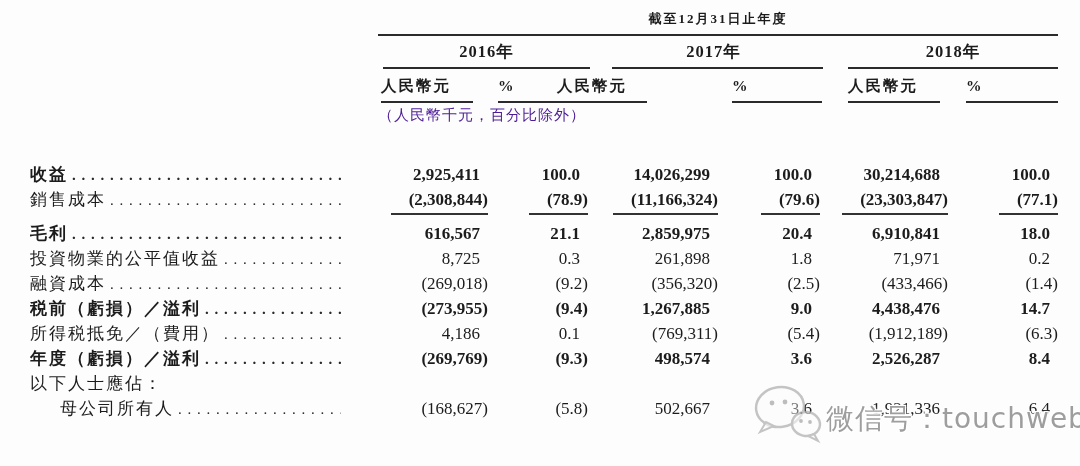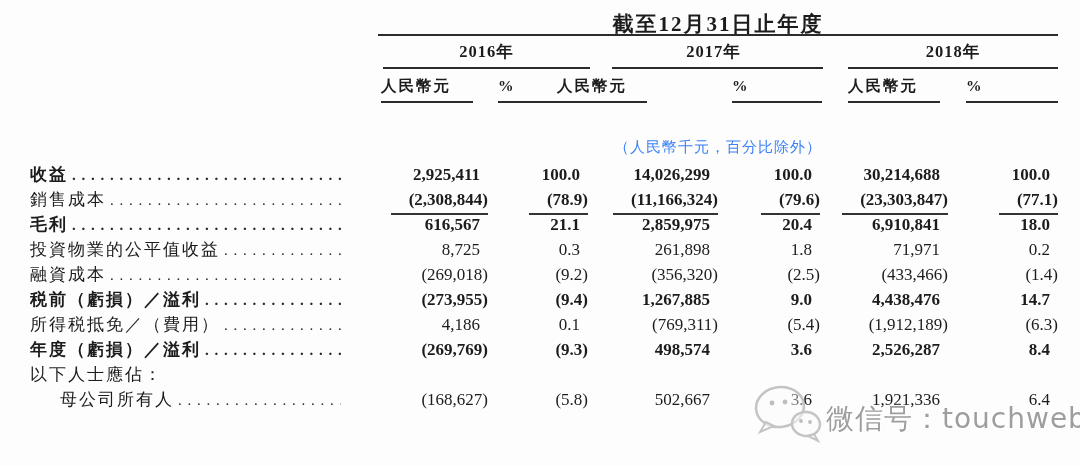--- a/index.html
+++ b/index.html
@@ -10,21 +10,21 @@
   .page{
     position:relative;
     width:1080px;height:466px;
     background:#fdfdfd;
     overflow:hidden;
     color:#1c1c1c;
   }
   
   .period-title{
     position:absolute;left:378px;top:10px;width:680px;
-    text-align:center;font-size:21px;font-weight:bold;letter-spacing:2px;
+    text-align:center;font-size:13px;font-weight:bold;letter-spacing:2px;
     white-space:nowrap;
   }
   .hrule{position:absolute;height:2px;background:#2b2b2b;}
   .rule-top{left:378px;top:34px;width:680px;}
   .rule-y0{left:383px;top:67px;width:207px;}
   .rule-y1{left:612px;top:67px;width:211px;}
   .rule-y2{left:848px;top:67px;width:210px;}
   .year-label{
     position:absolute;top:41px;height:22px;line-height:22px;
     text-align:center;font-size:16.5px;font-weight:bold;letter-spacing:1px;
@@ -45,36 +45,35 @@
   .s4{left:848px;width:92px;}
   .s5{left:966px;width:92px;}
   .rule-s0{left:381px;top:101px;width:92px;}
   .rule-s1{left:498px;top:101px;width:92px;}
   .rule-s2{left:557px;top:101px;width:90px;}
   .rule-s3{left:732px;top:101px;width:90px;}
   .rule-s4{left:848px;top:101px;width:92px;}
   .rule-s5{left:966px;top:101px;width:92px;}
   .unit-note{
     position:absolute;left:378px;top:106px;width:680px;
-    text-align:center;font-size:15px;letter-spacing:1px;color:#3b82f6;
-    white-space:nowrap;
-    margin-top:32px;
+    font-size:15px;letter-spacing:1px;color:#4c1d95;
+    white-space:nowrap;
   }
   
   .tbody{
     position:absolute;left:30px;top:162px;width:1020px;
   }
   .trow{
     display:grid;
     grid-template-columns:315px 135px 100px 130px 102px 128px 110px;
     height:25px;line-height:25px;
     font-size:17px;
   }
   .trow.bold{font-weight:bold;}
-  .trow.ruled{}
+  .trow.ruled{margin-bottom:9px;}
   .cell{white-space:nowrap;}
   .lbl{display:flex;align-items:baseline;overflow:hidden;}
   .lt{letter-spacing:2px;flex:0 0 auto;}
   .indent .lt{padding-left:30px;}
   .dots{flex:1 1 auto;overflow:hidden;margin:0 4px 0 4px;color:#2a2a2a;}
   .dots::after{
     content:". . . . . . . . . . . . . . . . . . . . . . . . . . . . . . . . . . . . . . . . . . . . . . . . . . . . . . . . . . . .";
     font-size:15px;letter-spacing:1px;
   }
   .no-dots .dots::after{content:"";}

